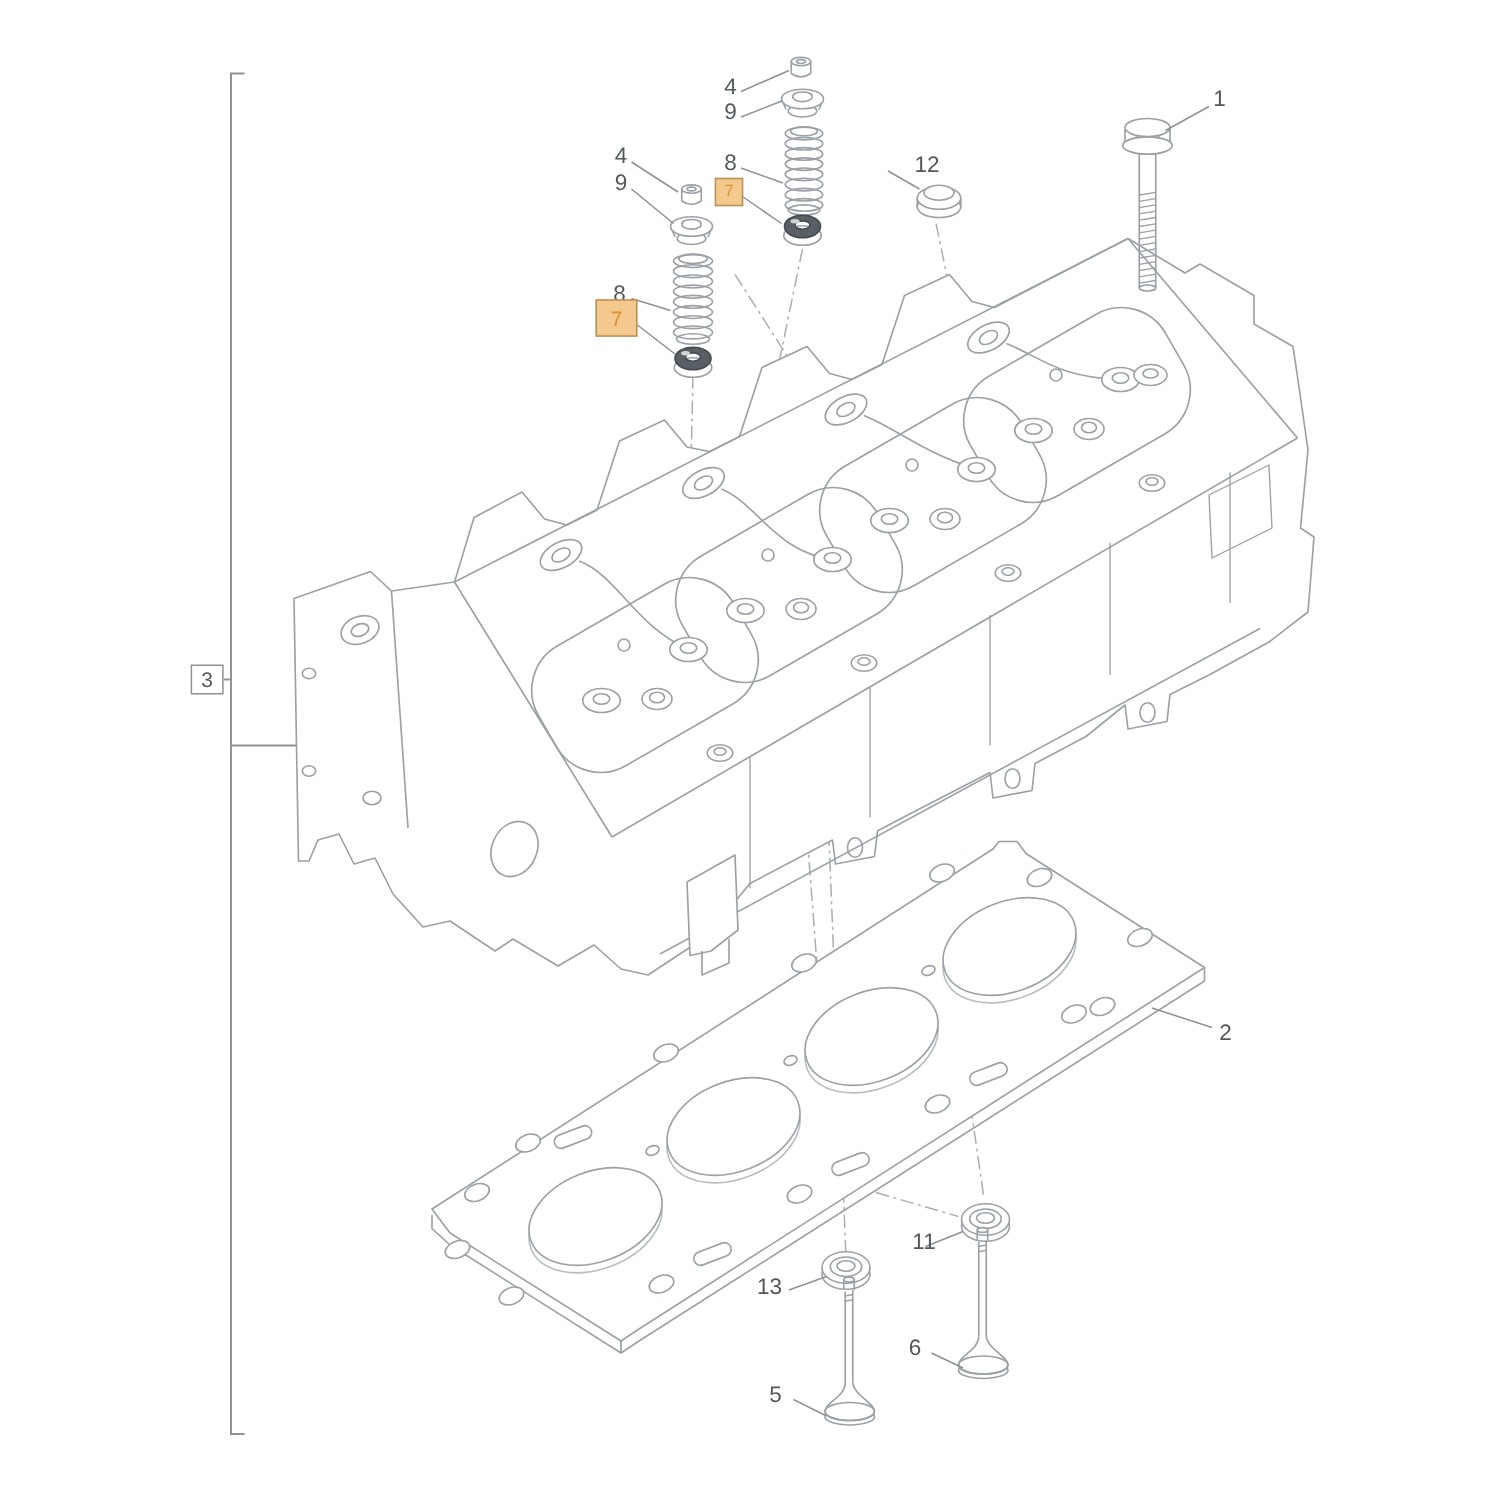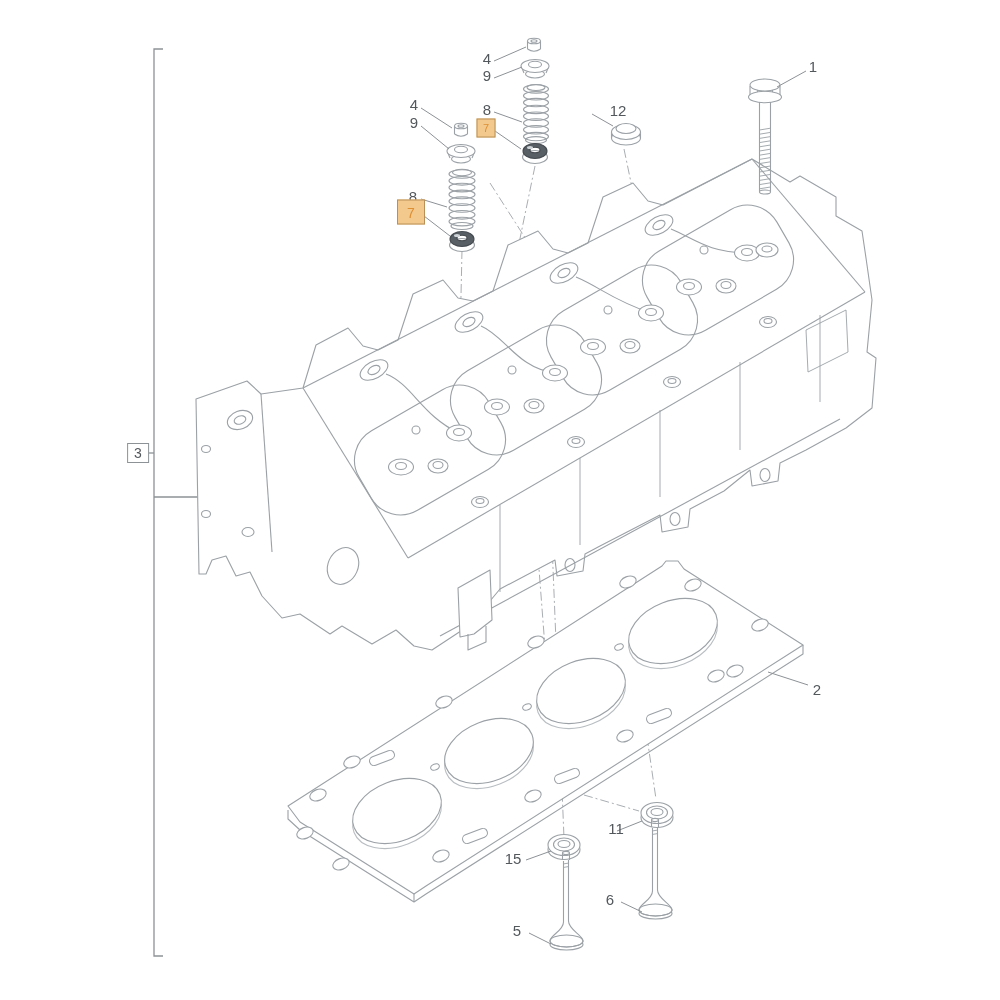--- a/index.html
+++ b/index.html
@@ -353,16 +353,16 @@
       <div class="callout" style="left: 414px; top: 122px;">9</div>
       <div class="callout" style="left: 413px; top: 196px;">8</div>
       <div class="callout highlight" style="left: 411px; top: 212px; width: 26px; height: 23px; font-size: 14px;">7</div>
       <div class="callout" style="left: 487px; top: 58px;">4</div>
       <div class="callout" style="left: 487px; top: 75px;">9</div>
       <div class="callout" style="left: 487px; top: 109px;">8</div>
       <div class="callout highlight" style="left: 486px; top: 128px; width: 17px; height: 17px; font-size: 11px;">7</div>
       <div class="callout" style="left: 582px; top: 110px; margin-left: 36px;">12</div>
       <div class="callout" style="left: 517px; top: 930px;">5</div>
       <div class="callout" style="left: 610px; top: 899px;">6</div>
-      <div class="callout" style="left: 513px; top: 858px;">15</div>
+      <div class="callout" style="left: 513px; top: 858px;">13</div>
       <div class="callout" style="left: 616px; top: 828px;">11</div>
     </div>
 </div>
 
 </body></html>

